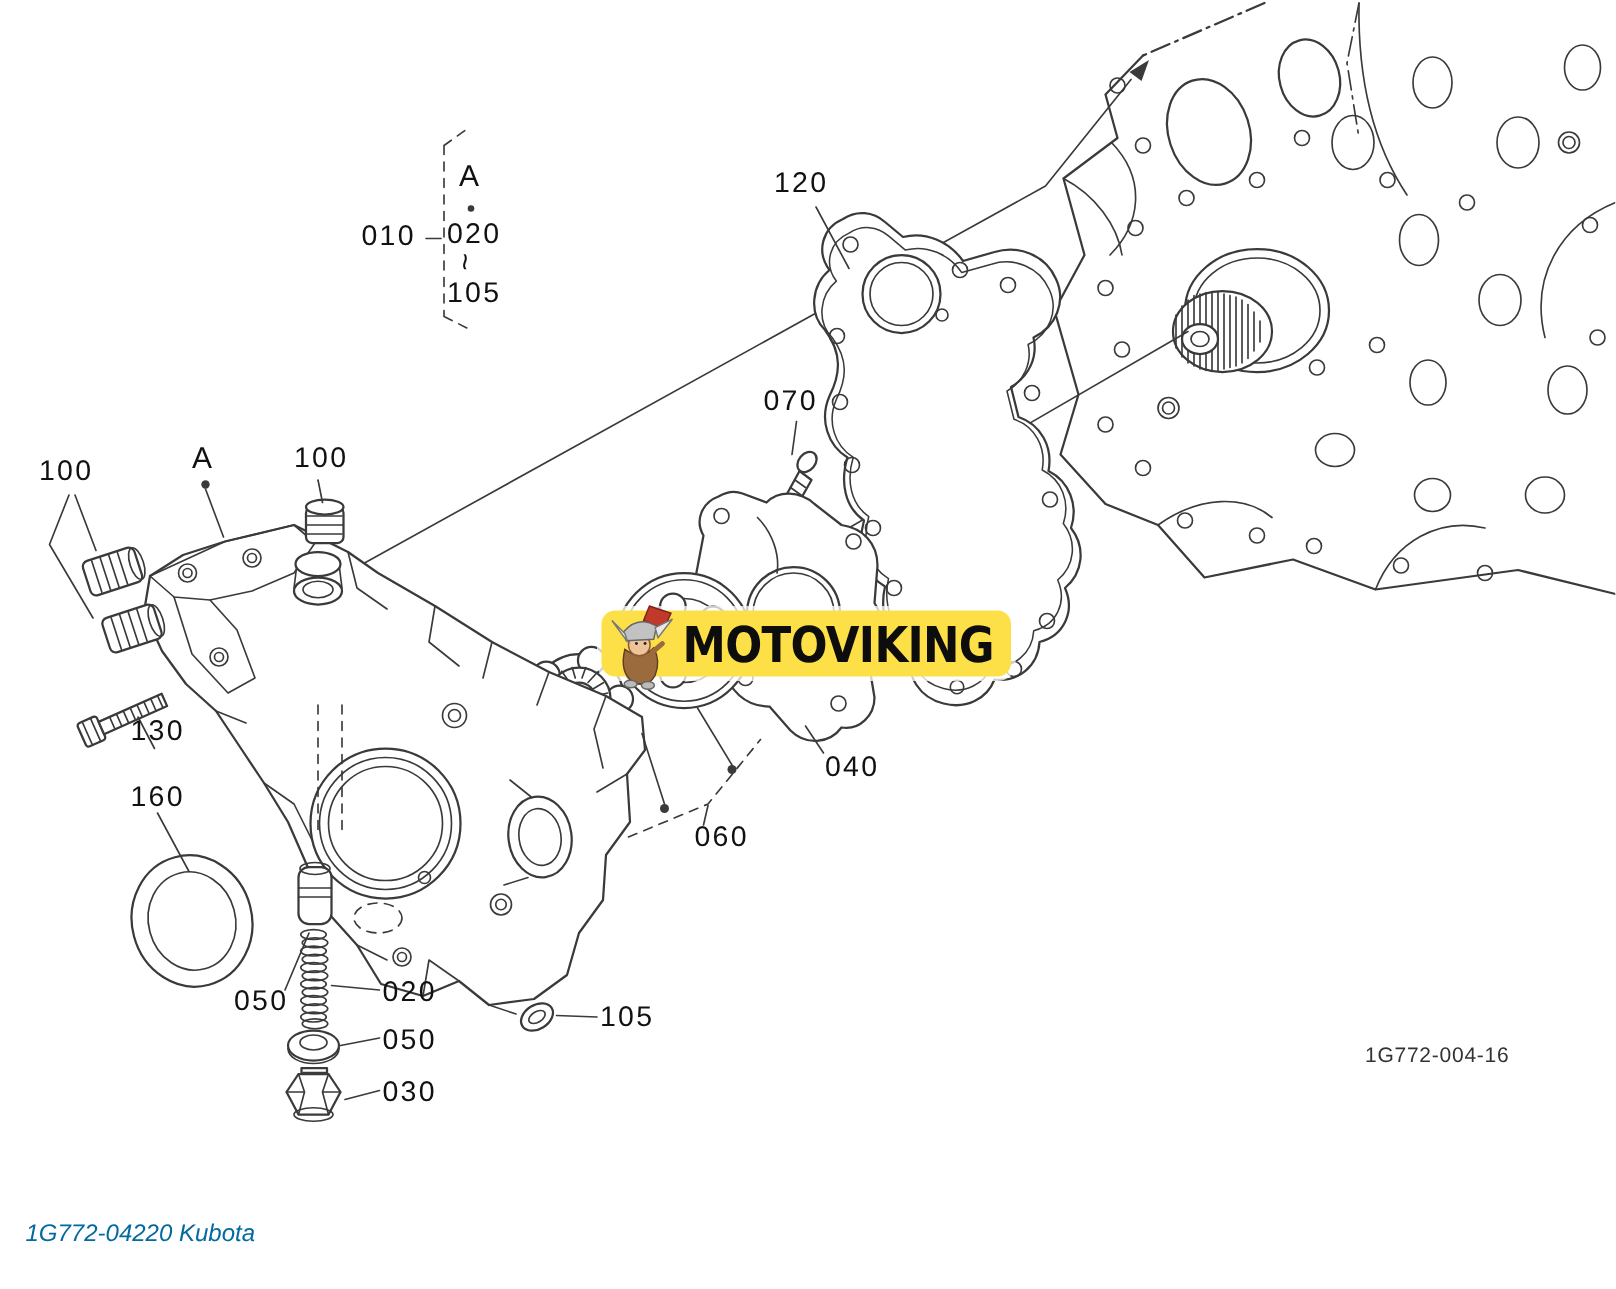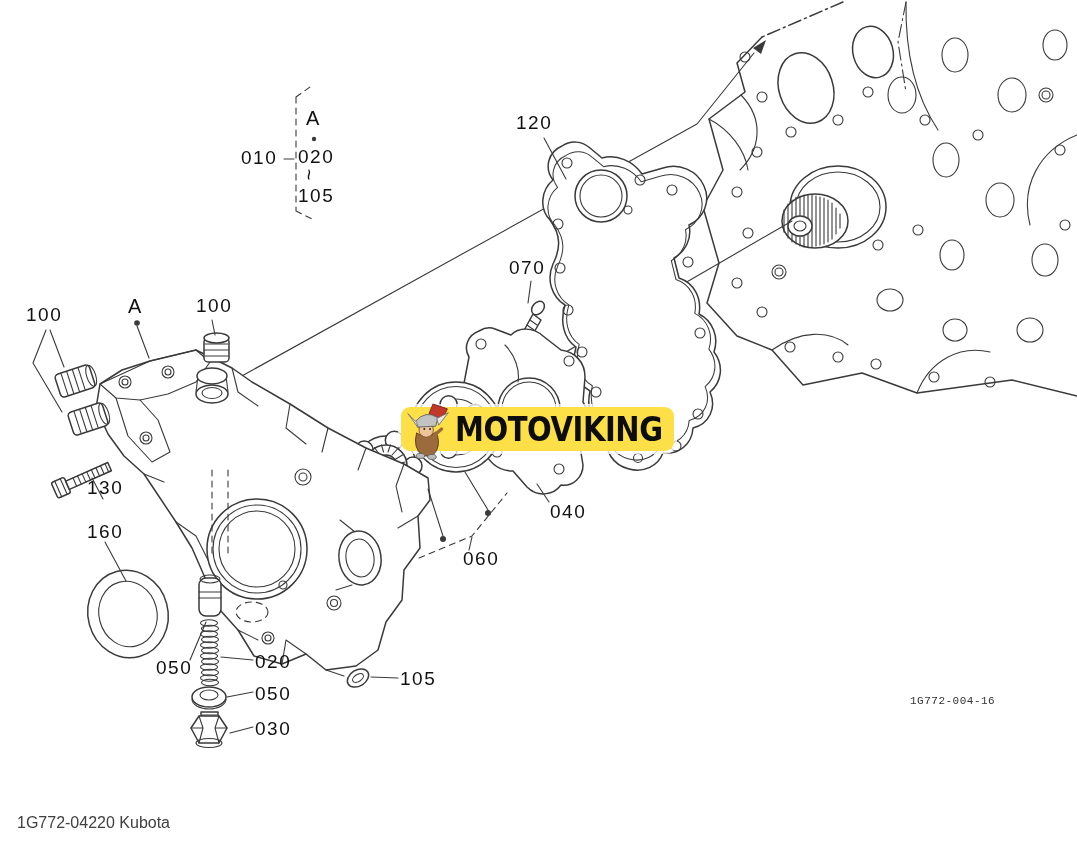--- a/index.html
+++ b/index.html
@@ -27,22 +27,22 @@
   .c100_right{left:196px;top:295px}
   .c130{left:87px;top:477px}
   .c110{left:87px;top:521px}
   .c030{left:156px;top:657px}
   .c020_bottom{left:255px;top:651px}
   .c040{left:255px;top:683px}
   .c050{left:255px;top:718px}
   .c105_bottom{left:400px;top:668px}
   .c060{left:463px;top:548px}
   .c080{left:550px;top:501px}
-  .figref{position:absolute;left:910px;top:695px;font-size:11px;letter-spacing:.5px;color:#333;font-family:Liberation Mono, monospace;}
-  .catalog{position:absolute;left:17px;top:814px;font-size:16px;color:#404040;}
+  .figref{position:absolute;left:910px;top:695px;font-size:14px;letter-spacing:.5px;color:#333;}
+  .catalog{position:absolute;left:17px;top:814px;font-size:16px;color:#0369a1;font-style:italic;}
   .badge{position:absolute;left:401px;top:407px;width:273px;height:44px;border-radius:9px;
          background:#fde047;box-shadow:0 0 0 3px rgba(255,255,255,.75);display:flex;align-items:center;}
   .viking{position:absolute;left:5px;top:-8px;}
   .brand{margin-left:54px;font-family:"DejaVu Sans",sans-serif;font-weight:900;font-size:33px;
          color:#0d0d0d;letter-spacing:-.5px;transform:scaleX(.88);transform-origin:left center;white-space:nowrap;}
 </style>
 </head>
 <body>
 
 <div class="canvas">

